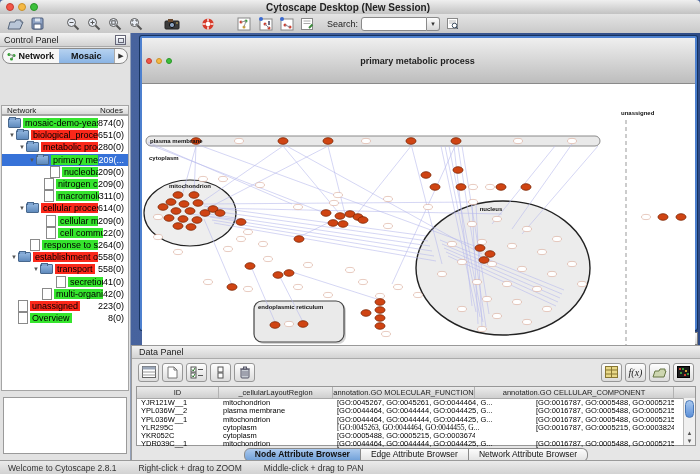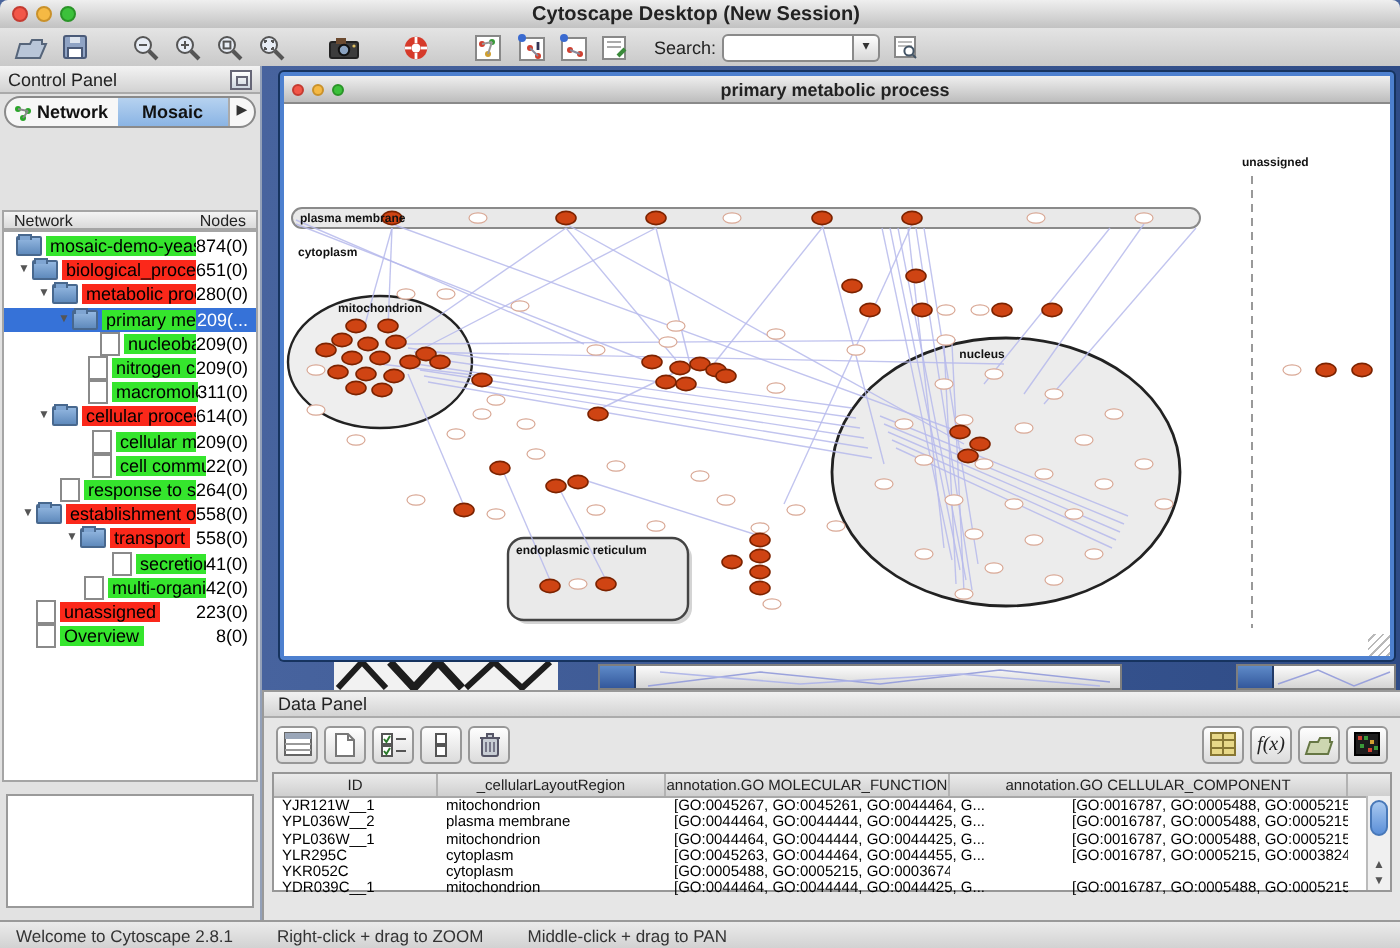--- a/index.html
+++ b/index.html
@@ -49,21 +49,21 @@
   .selected .tcount{color:#fff;}
   .navigator{position:absolute;left:3px;right:3px;top:364px;height:55px;background:#fff;border:1px solid #9a9a9a;}
   
   .desktop{position:absolute;left:131px;right:0;top:33px;height:312px;background:linear-gradient(90deg,#47639e,#2e4b86);}
   .bg-thumb{position:absolute;left:36px;top:297px;width:112px;height:15px;background:#f2f2f2;overflow:hidden;}
   .bg-strip{position:absolute;top:299px;height:13px;background:linear-gradient(#fbfbfb,#d4d4d4);border:1px solid #7e7e7e;box-sizing:border-box;overflow:hidden;}
   .bg-strip.s1{left:168px;width:262px;}
   .bg-strip.s2{left:487px;width:80px;}
   .bsq{position:absolute;left:0;top:0;width:17px;height:100%;background:linear-gradient(#5e8ac8,#33589c);border-right:1px solid #223a66;}
   .iwin{position:absolute;left:9px;top:3px;right:3px;height:294px;border:2px solid #4d80cf;box-shadow:0 0 0 1px #16335f;border-radius:2px;background:#fff;box-sizing:border-box;}
-  .ititle{height:13px;background:linear-gradient(#efefef,#bdbdbd);border-bottom:1px solid #8a8a8a;display:flex;align-items:center;padding:0 4px;}
+  .ititle{height:13px;background:linear-gradient(#efefef,#bdbdbd);border-bottom:1px solid #8a8a8a;display:flex;align-items:center;padding:16px 4px;}
   .ititle .l{width:6px;height:6px;}
   .ittext{flex:1;text-align:center;font-size:9px;font-weight:bold;color:#222;margin-right:28px;}
   .icanvas{position:relative;height:calc(100% - 14px);overflow:hidden;background:#fff;}
   .icanvas svg{position:absolute;inset:0;width:100%;height:100%;}
   .grip{position:absolute;right:0;bottom:0;width:11px;height:11px;background:repeating-linear-gradient(135deg,transparent 0 2px,#b9b9b9 2px 3px);}
   
   .dp{position:absolute;left:131px;right:0;top:345px;bottom:13px;background:#e6e6e6;border-left:1px solid #999;border-top:1px solid #999;box-sizing:border-box;}
   .dp-head{height:12px;background:linear-gradient(#f1f1f1,#d3d3d3);border-bottom:1px solid #ababab;font-size:9px;color:#222;line-height:12px;padding:0 7px;}
   .dp-toolbar{height:26px;display:flex;align-items:center;padding:0 6px;gap:3px;}
   .dbtn{width:21px;height:19px;background:linear-gradient(#fefefe,#dcdcdc);border:1px solid #979797;border-radius:3px;display:flex;align-items:center;justify-content:center;padding:0;}
@@ -659,41 +659,46 @@
           </div>
           <div class="trow">
             <span class="tcell b" style="width: 82px;">YPL036W__1</span>
             <span class="tcell" style="width: 114px;">mitochondrion</span>
             <span class="tcell" style="width: 199px;">[GO:0044464, GO:0044444, GO:0044425, G...</span>
             <span class="tcell" style="width: 142px;">[GO:0016787, GO:0005488, GO:0005215, G...</span>
           </div>
           <div class="trow">
             <span class="tcell b" style="width: 82px;">YLR295C</span>
             <span class="tcell" style="width: 114px;">cytoplasm</span>
-            <span class="tcell" style="width: 199px;">[GO:0045263, GO:0044464, GO:0044455, G...</span>
+            <span class="tcell" style="width: 199px; font-family: Liberation Serif, serif;">[GO:0045263, GO:0044464, GO:0044455, G...</span>
             <span class="tcell" style="width: 142px;">[GO:0016787, GO:0005215, GO:0003824, G...</span>
           </div>
           <div class="trow">
             <span class="tcell b" style="width: 82px;">YKR052C</span>
             <span class="tcell" style="width: 114px;">cytoplasm</span>
             <span class="tcell" style="width: 142px;">[GO:0005488, GO:0005215, GO:0003674]</span>
           </div>
           <div class="trow">
             <span class="tcell b" style="width: 82px;">YDR039C__1</span>
             <span class="tcell" style="width: 114px;">mitochondrion</span>
             <span class="tcell" style="width: 199px;">[GO:0044464, GO:0044444, GO:0044425, G...</span>
             <span class="tcell" style="width: 142px;">[GO:0016787, GO:0005488, GO:0005215, G...</span>
           </div>
         </div>
       <div class="dp-scroll">
         <i class="thumb"></i>
         <i class="sarr up">▲</i>
         <i class="sarr dn">▼</i>
       </div>
     </div>
+    <div class="dp-tabs">
+        <span class="btab sel">Node Attribute Browser</span>
+        <span class="btab">Edge Attribute Browser</span>
+        <span class="btab">Network Attribute Browser</span>
+      </div>
   </div>
 
   <div class="statusbar">
     <span>Welcome to Cytoscape 2.8.1</span>
     <span>Right-click + drag to ZOOM</span>
     <span>Middle-click + drag to PAN</span>
   </div>
 </div>
 
 </body></html>

